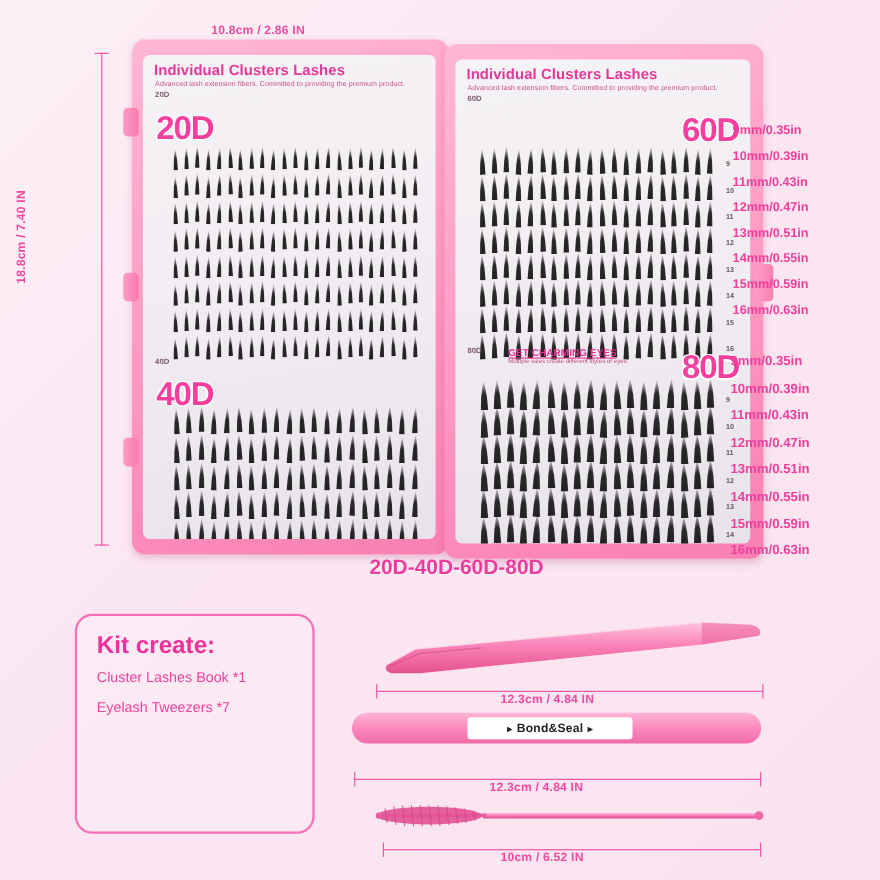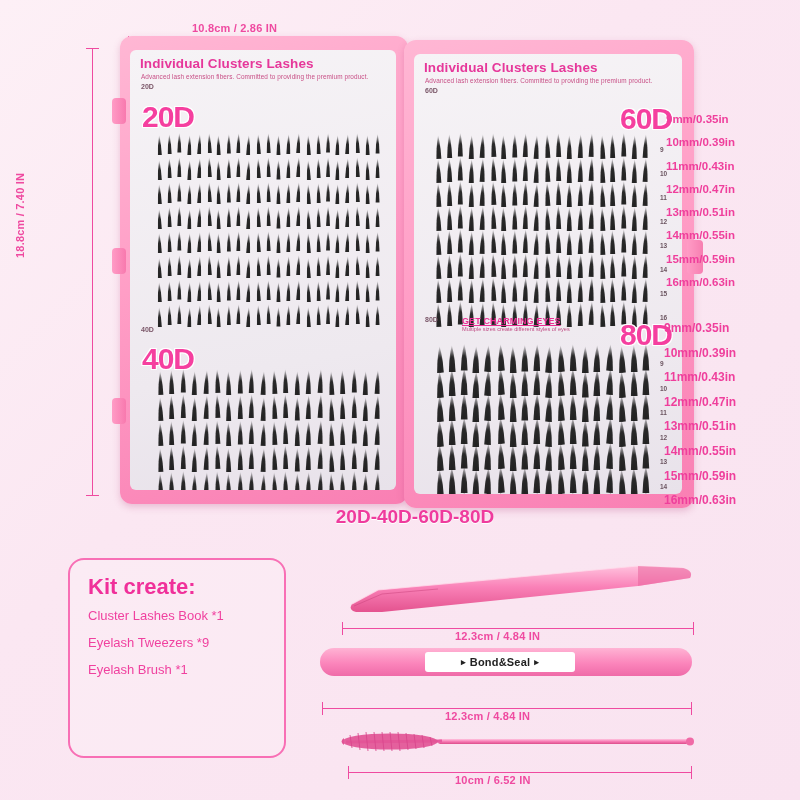--- a/index.html
+++ b/index.html
@@ -860,22 +860,21 @@
     <div>14mm/0.55in</div>
     <div>15mm/0.59in</div>
     <div>16mm/0.63in</div>
   </div>
 
 <div id="case-caption">20D-40D-60D-80D</div>
 
 <div id="kit-box">
   <div id="kit-title">Kit create:</div>
   <div class="kit-item">Cluster Lashes Book *1</div>
-  <div class="kit-item">Eyelash Tweezers *9</div>
-  <div class="kit-item">Eyelash Brush *1</div>
+  <div class="kit-item">Eyelash Tweezers *7</div>
 </div>
 
 <div id="tweezer">
   <svg width="360" height="58" viewBox="0 0 360 58">
     <defs>
       <linearGradient id="tgrad" x1="0" y1="0" x2="0" y2="1">
         <stop offset="0%" stop-color="#ffc1dd"></stop>
         <stop offset="45%" stop-color="#fa82b8"></stop>
         <stop offset="100%" stop-color="#e4538f"></stop>
       </linearGradient>

